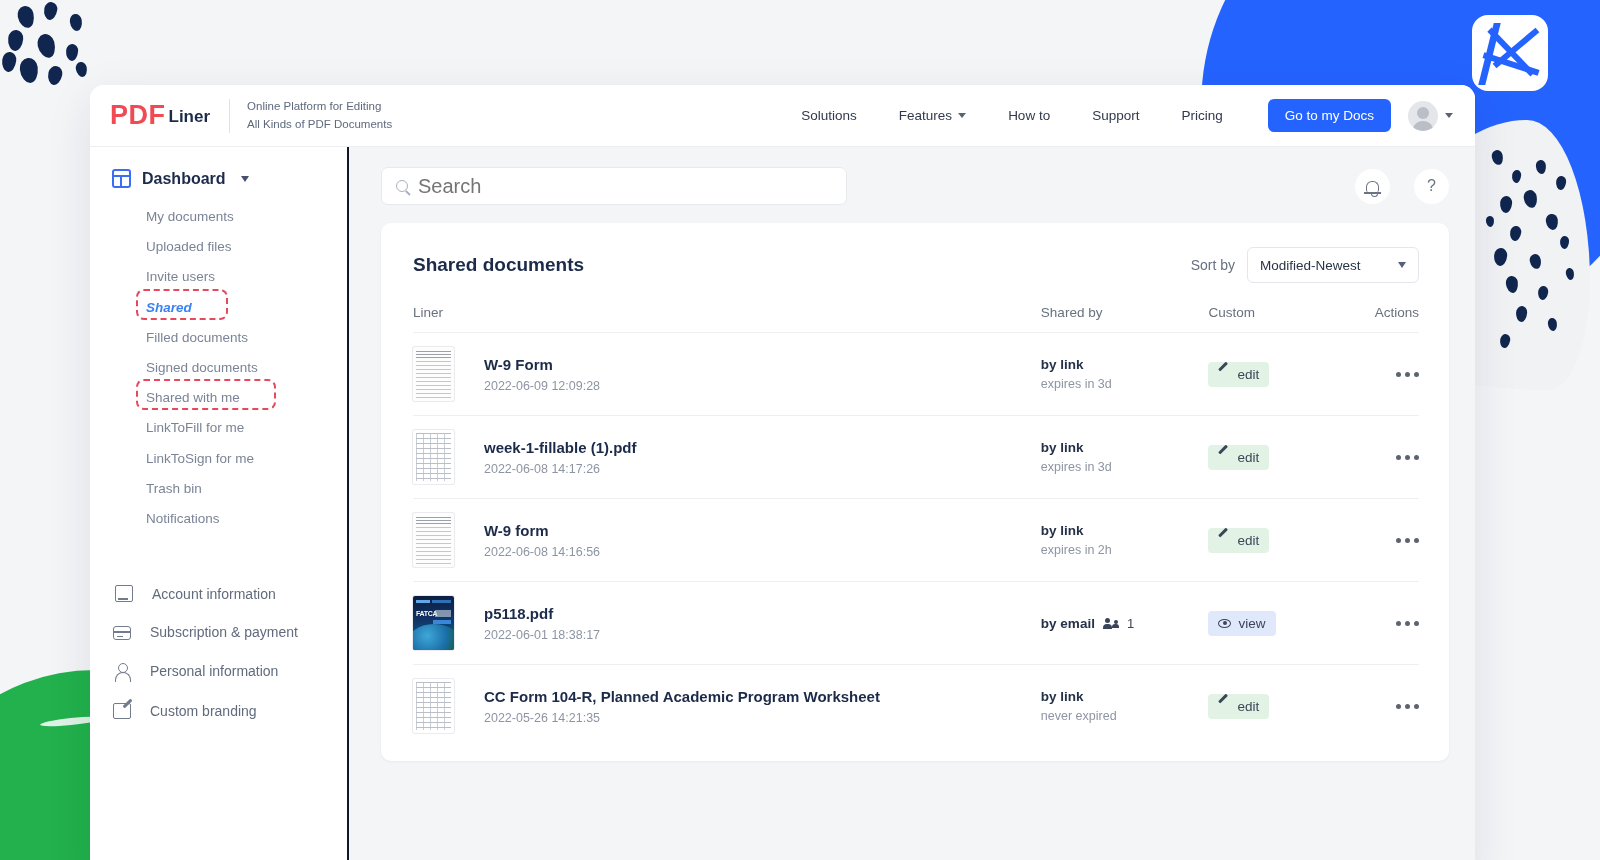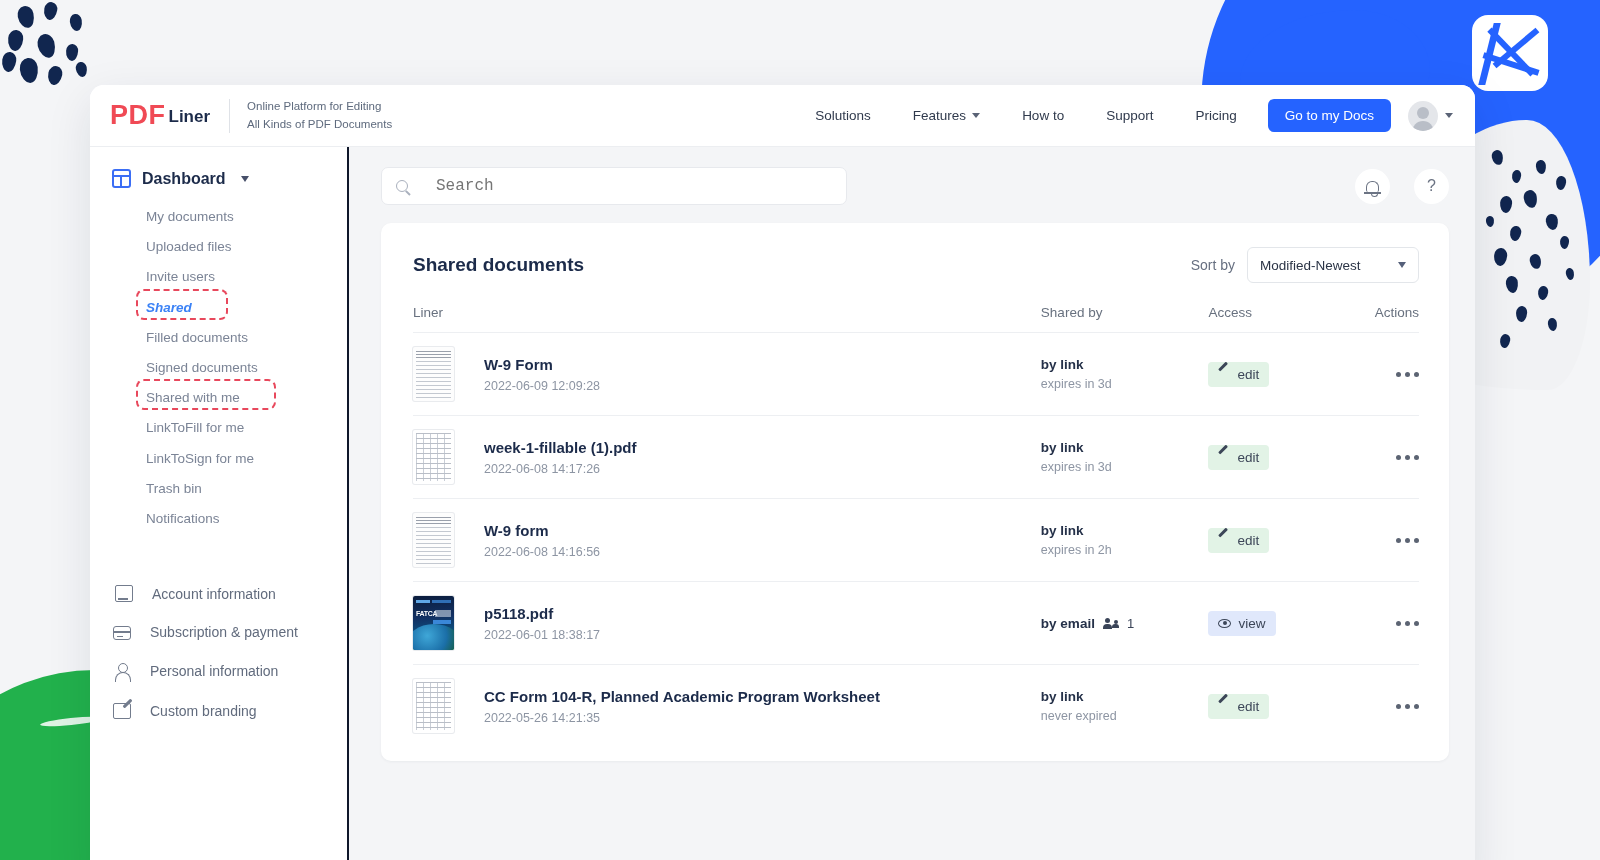--- a/index.html
+++ b/index.html
@@ -83,21 +83,21 @@
   .tagline { font-size: 11.5px; color: #5e6a7d; line-height: 1.55; }
 
   .nav { margin-left: auto; display: flex; align-items: center; gap: 0; }
   .nav-item {
     font-size: 13.5px; color: #303a4d; padding: 0 21px;
     cursor: pointer; display: flex; align-items: center; gap: 6px; white-space: nowrap;
   }
   .caret-d { width:0;height:0;border-left:4px solid transparent;border-right:4px solid transparent;border-top:5px solid #5a6376; }
   .cta {
     background: #2563ff; color: #fff; font-size: 13.5px;
-    padding: 9px 17px; border-radius: 6px; margin-left: 10px; cursor: pointer;
+    padding: 9px 17px; border-radius: 6px; margin-left: 24px; cursor: pointer;
     border: none; font-family: inherit; white-space: nowrap;
   }
   .avatar-wrap { display: flex; align-items: center; gap: 7px; margin-left: 17px; cursor: pointer; }
   .avatar {
     width: 30px; height: 30px; border-radius: 50%; background: #e4e6ea;
     position: relative; overflow: hidden;
   }
   .avatar::before { content:""; position:absolute; left:9px; top:6px; width:12px; height:12px; border-radius:50%; background:#b9bec7; }
   .avatar::after { content:""; position:absolute; left:4px; top:20px; width:22px; height:16px; border-radius:11px 11px 0 0; background:#b9bec7; }
 
@@ -151,21 +151,21 @@
 
   
   .main { flex: 1; background: #f4f5f7; padding: 20px 26px 0 32px; min-width: 0; display: flex; flex-direction: column; }
   .search-row { display: flex; align-items: center; gap: 14px; margin-bottom: 18px; }
   .search-box {
     width: 466px; height: 38px; background: #fff; border: 1px solid #e7e9ed;
     border-radius: 7px; display: flex; align-items: center; padding: 0 14px; gap: 10px;
   }
   .mag { width: 12px; height: 12px; border: 1.7px solid #a9b0bd; border-radius: 50%; position: relative; flex: 0 0 12px; }
   .mag::after { content:""; position:absolute; right:-4px; bottom:-3px; width:6px; height:1.7px; background:#a9b0bd; transform: rotate(45deg); }
-  .search-inp { border: none; outline: none; font-size: 16px; color: #9aa2b0; flex: 1; font-family: Liberation Mono, monospace; background: transparent; margin-left: 18px; }
+  .search-inp { border: none; outline: none; font-size: 20px; color: #9aa2b0; flex: 1; font-family: Liberation Sans, sans-serif; background: transparent; }
   .round-btn {
     margin-left: auto; width: 35px; height: 35px; border-radius: 50%;
     background: #fff; display: flex; align-items: center; justify-content: center;
     cursor: pointer; color: #6b7383; font-size: 16px; flex: 0 0 35px;
   }
   .round-btn + .round-btn { margin-left: 10px; }
   .bell { width: 13px; height: 13px; border: 1.6px solid #6b7383; border-radius: 6px 6px 2px 2px; position: relative; border-bottom: none; height: 11px; }
   .bell::before { content:""; position:absolute; left:-3px; bottom:-2px; width:17px; height:1.6px; background:#6b7383; }
   .bell::after { content:""; position:absolute; left:4px; bottom:-5px; width:5px; height:3px; border:1.6px solid #6b7383; border-top:none; border-radius:0 0 4px 4px; }
 
@@ -406,21 +406,21 @@
                 <span class="caret"></span>
               </div>
             </div>
           </div>
 
           <table>
             <thead>
               <tr>
                 <th class="c-name">Liner</th>
                 <th class="c-shared">Shared by</th>
-                <th class="c-access">Access</th>
+                <th class="c-access">Custom</th>
                 <th class="c-actions">Actions</th>
               </tr>
             </thead>
             <tbody id="doc-rows">
                 <tr>
                   <td>
                     <div class="name-cell">
                       <div class="thumb doc"></div>
                       <div>
                         <div class="doc-name">W-9 Form</div>

